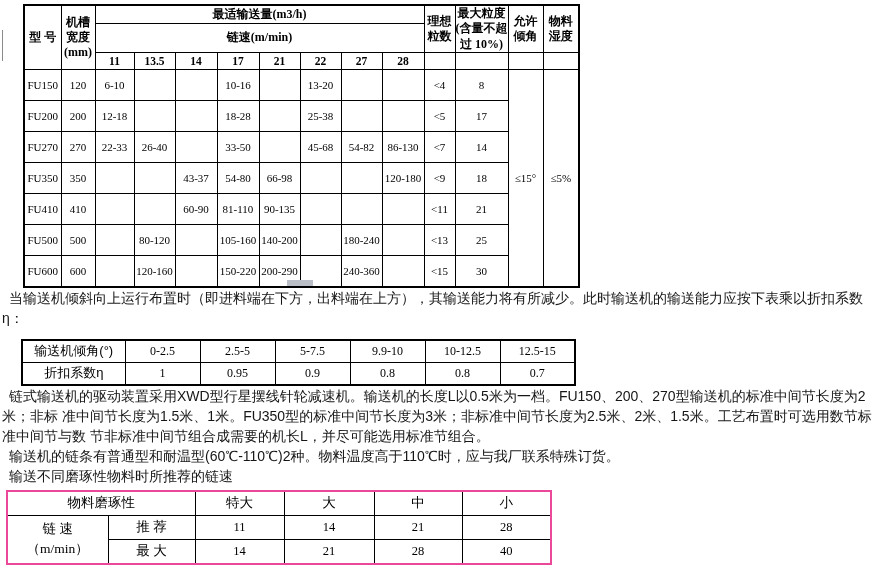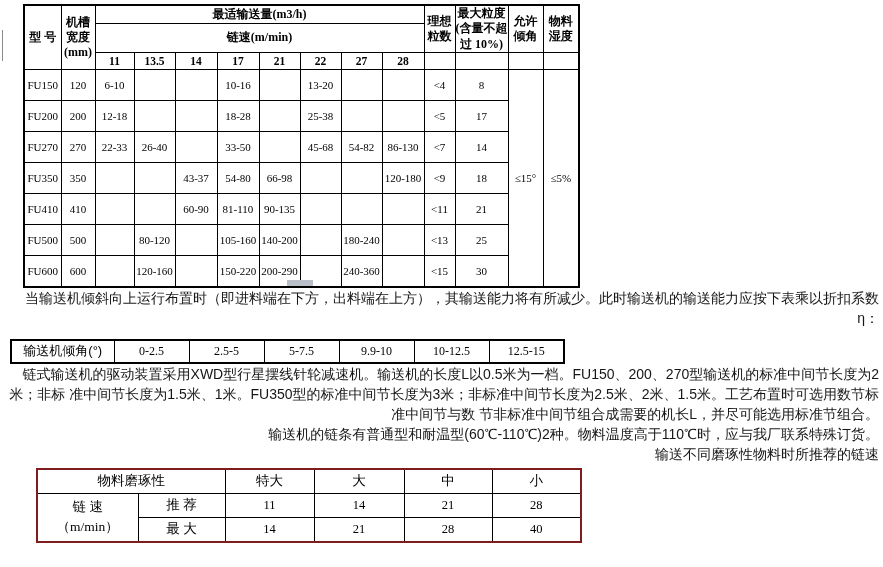--- a/index.html
+++ b/index.html
@@ -12,34 +12,34 @@
 
   
   .t1{margin:4px 0 0 23px;width:555px;border:2px solid #000}
   .t1 th{font-size:12px;font-weight:bold;line-height:1.28}
   .t1 td{font-size:11px}
   .t1 tr.speeds th{font-size:11.5px}
 
   
   p.doc{
     font-family:"Liberation Sans", sans-serif;font-size:14px;line-height:20px;
-    color:#161616;text-indent:7px;margin:0;padding:0 4px 0 2px;text-align:right;
+    color:#161616;text-indent:7px;margin:0;padding:0 4px 0 2px;
   }
   .p1{margin-top:6px}
   .p2{margin-top:5px}
   .p3{margin-top:2px}
   .p4{margin-top:2px}
 
   
-  .t2{margin:11px 0 0 10px;width:553px;border:2px solid #000}
+  .t2{margin:11px 0 0 21px;width:553px;border:2px solid #000}
   .t2 th,.t2 td{height:21px;font-size:12px}
   .t2 .rowhead{font-family:"Liberation Sans", sans-serif;font-size:13px}
 
   
-  .t3{margin:4px 0 0 36px;width:544px;border:2px solid #7f1d1d}
+  .t3{margin:4px 0 0 6px;width:544px;border:2px solid #ec4899}
   .t3 th,.t3 td{height:23px;font-size:13.5px}
   .t3 .num{font-size:12.5px}
   .t3 .label2{line-height:1.5}
 
   
   .artifact-smudge{position:absolute;left:287px;top:280px;width:26px;height:6px;background:#b9bec7}
   .artifact-tick{position:absolute;left:2px;top:30px;width:1px;height:31px;background:#8a8a8a}
 </style>
 </head>
 <body>
@@ -227,20 +227,29 @@
   <tbody>
     <tr>
       <td class="rowhead">输送机倾角(°)</td>
       <td>0-2.5</td>
       <td>2.5-5</td>
       <td>5-7.5</td>
       <td>9.9-10</td>
       <td>10-12.5</td>
       <td>12.5-15</td>
     </tr>
+    <tr>
+      <td class="rowhead">折扣系数η</td>
+      <td>1</td>
+      <td>0.95</td>
+      <td>0.9</td>
+      <td>0.8</td>
+      <td>0.8</td>
+      <td>0.7</td>
+    </tr>
   </tbody>
 </table>
 
 <p class="doc p2">链式输送机的驱动装置采用XWD型行星摆线针轮减速机。输送机的长度L以0.5米为一档。FU150、200、270型输送机的标准中间节长度为2米；非标 准中间节长度为1.5米、1米。FU350型的标准中间节长度为3米；非标准中间节长度为2.5米、2米、1.5米。工艺布置时可选用数节标准中间节与数 节非标准中间节组合成需要的机长L，并尽可能选用标准节组合。</p>
 <p class="doc p3">输送机的链条有普通型和耐温型(60℃-110℃)2种。物料温度高于110℃时，应与我厂联系特殊订货。</p>
 <p class="doc p4">输送不同磨琢性物料时所推荐的链速</p>
 
 <table class="t3">
   <colgroup>
     <col style="width:101px">

